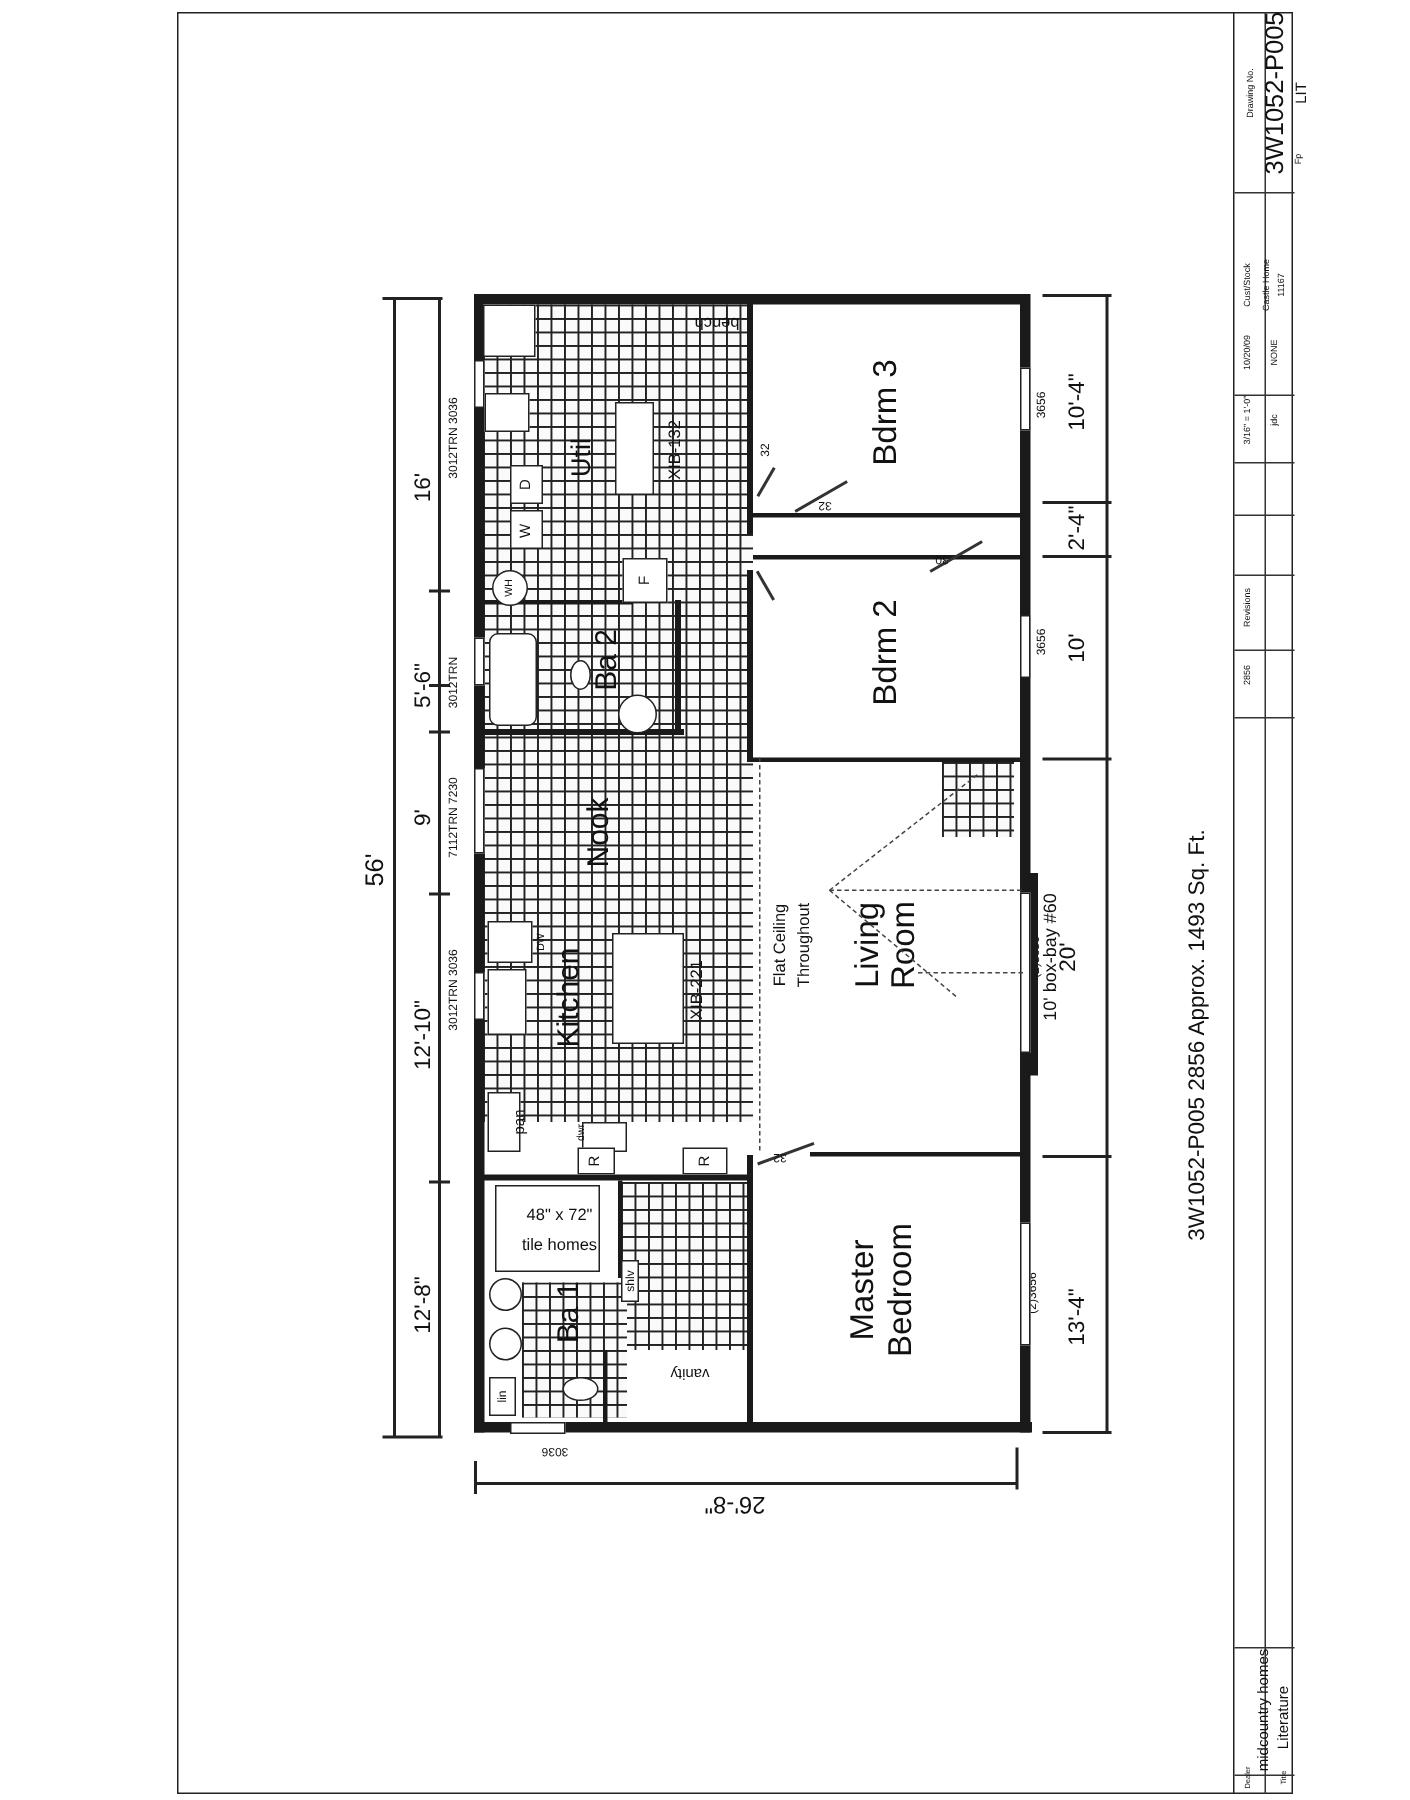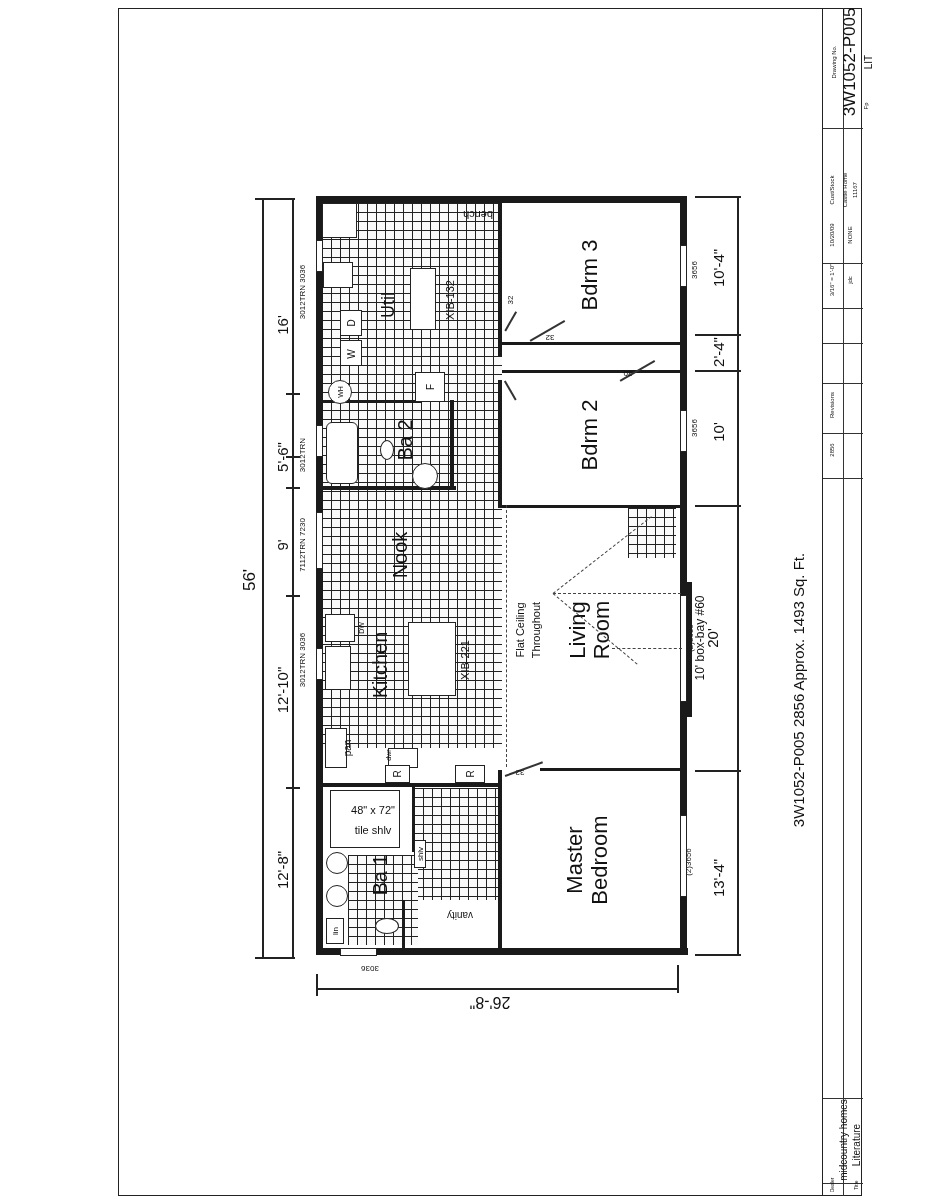--- a/index.html
+++ b/index.html
@@ -176,21 +176,21 @@
 <div class="rot" style="left:347px;top:748px;font-size:10px;">pan</div>
 <div class="fixture" style="left:388px;top:748px;width:30px;height:20px;"></div>
 <div class="rot" style="left:388px;top:755px;font-size:7px;">dwr</div>
 <div class="fixture" style="left:385px;top:765px;width:25px;height:18px;"></div>
 <div class="rot" style="left:397px;top:774px;font-size:10px;">R</div>
 <div class="fixture" style="left:455px;top:765px;width:30px;height:18px;"></div>
 <div class="rot" style="left:470px;top:774px;font-size:10px;">R</div>
 
 <div class="fixture" style="left:330px;top:790px;width:70px;height:58px;"></div>
 <div class="rot" style="left:373px;top:810px;font-size:11px;transform:translate(-50%,-50%);">48" x 72"</div>
-<div class="rot" style="left:373px;top:830px;font-size:11px;transform:translate(-50%,-50%);">tile shlv</div>
+<div class="rot" style="left:373px;top:830px;font-size:11px;transform:translate(-50%,-50%);">tile homes</div>
 <div class="fixture" style="left:326px;top:852px;width:22px;height:22px;border-radius:50%;"></div>
 <div class="fixture" style="left:326px;top:885px;width:22px;height:22px;border-radius:50%;"></div>
 <div class="fixture" style="left:326px;top:918px;width:18px;height:26px;"></div>
 <div class="rot" style="left:335px;top:931px;font-size:8px;">lin</div>
 <div class="fixture" style="left:375px;top:918px;width:24px;height:16px;border-radius:50%;"></div>
 <div class="rot" style="left:380px;top:875px;font-size:20px;">Ba 1</div>
 <div class="fixture" style="left:414px;top:840px;width:12px;height:28px;"></div>
 <div class="rot" style="left:420px;top:854px;font-size:8px;">shlv</div>
 <div class="rot180" style="left:460px;top:915px;font-size:10px;">vanity</div>
 

